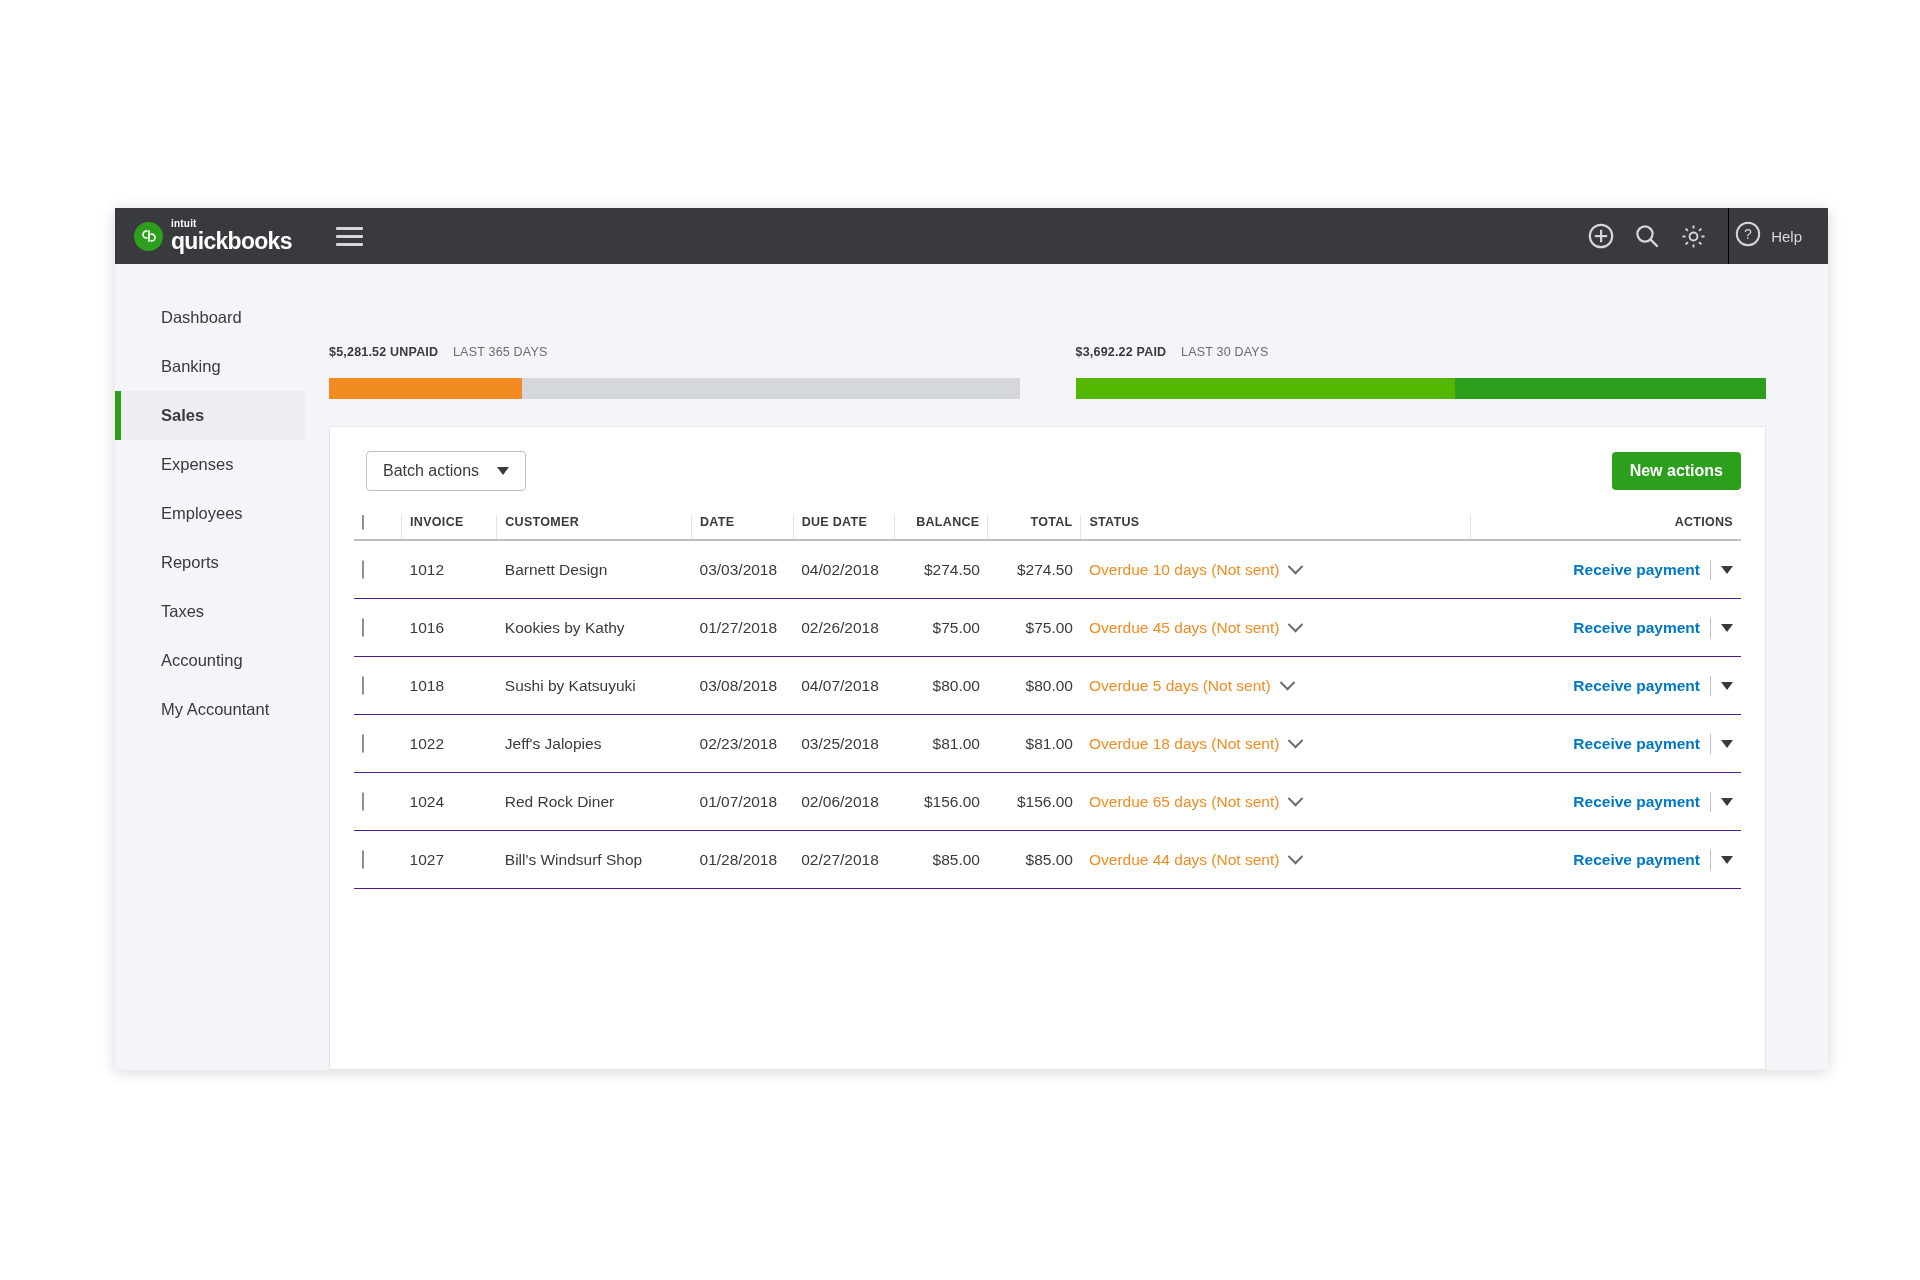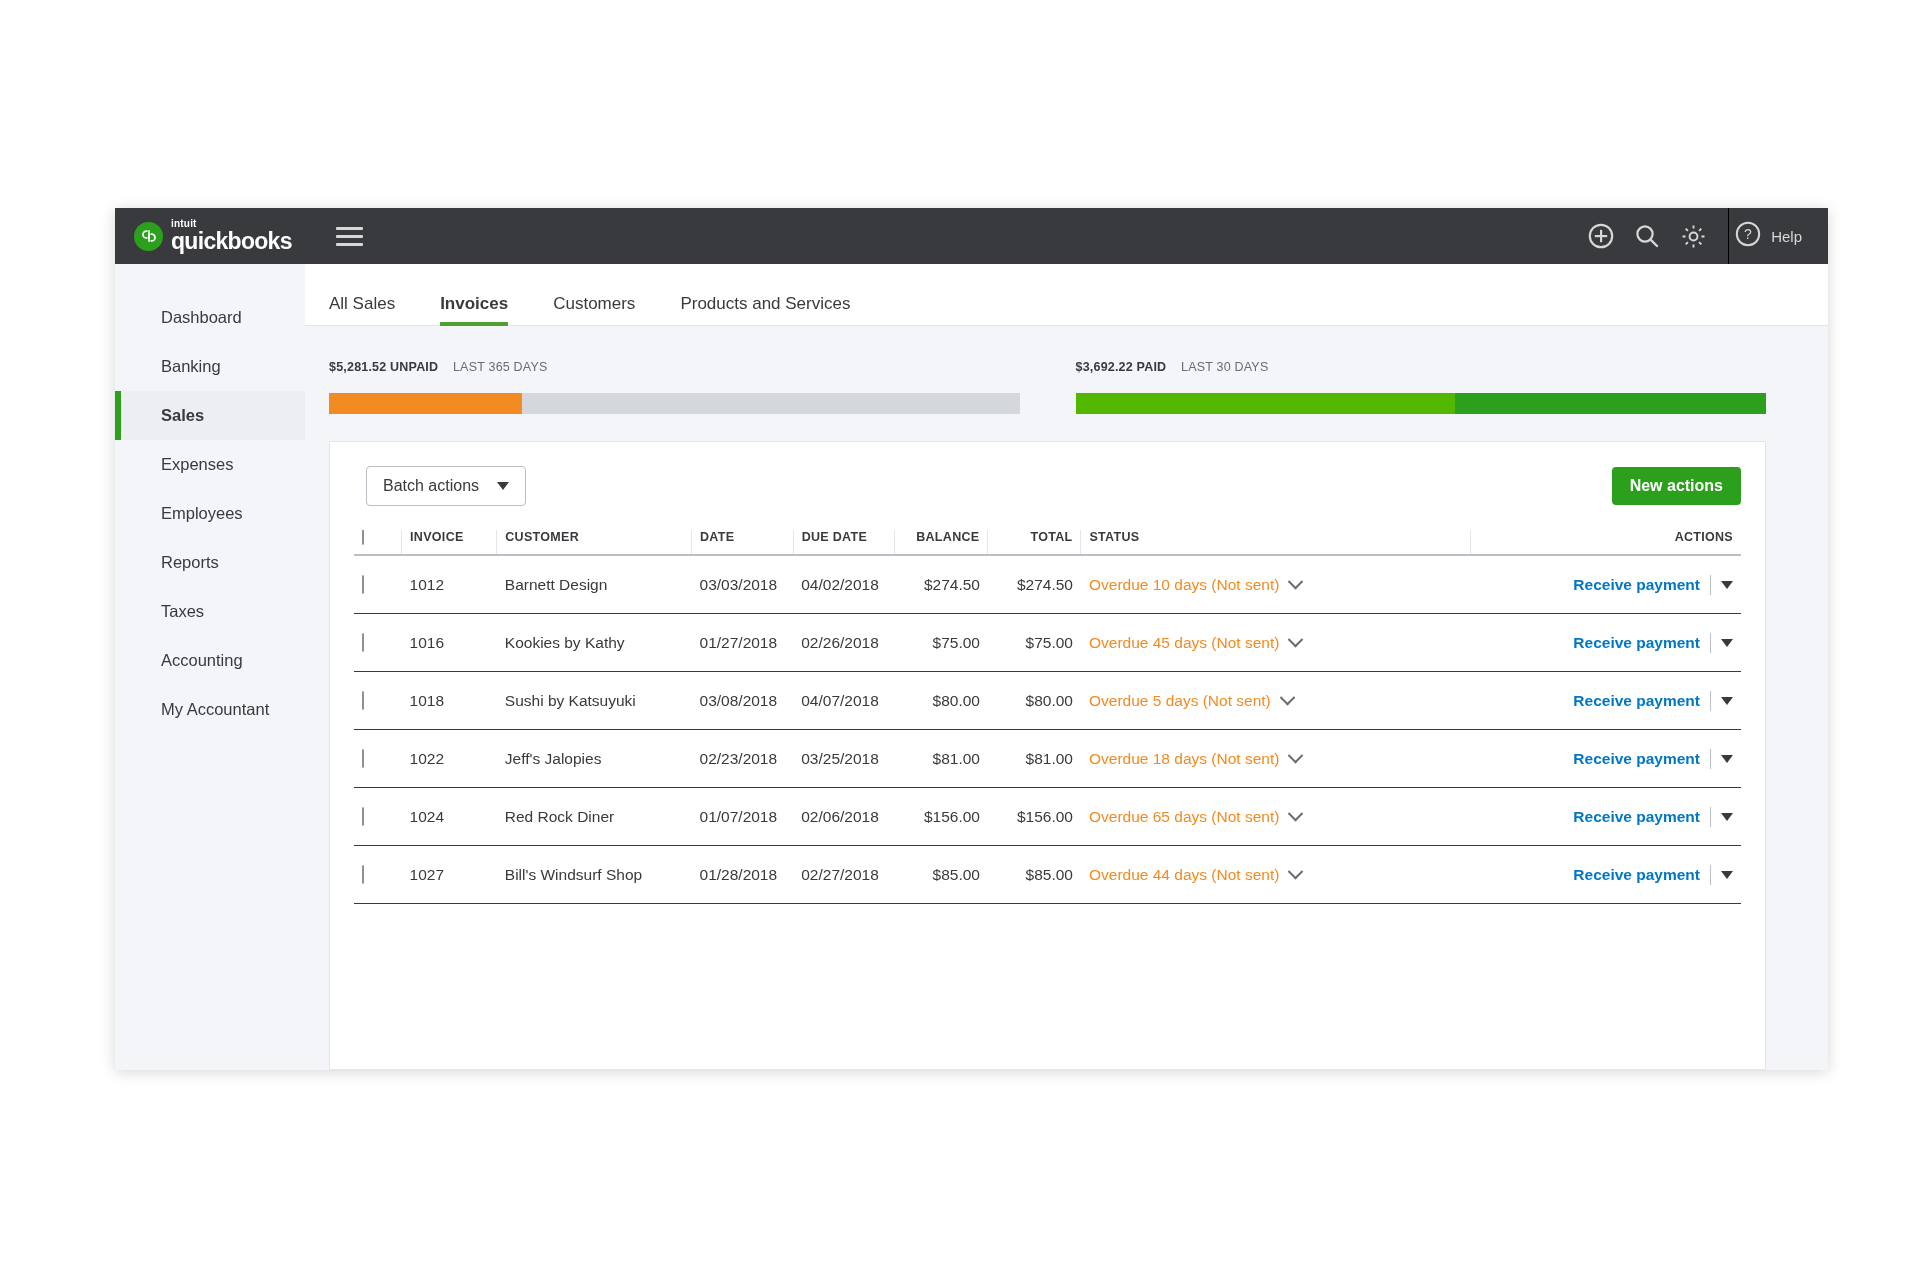--- a/index.html
+++ b/index.html
@@ -201,20 +201,21 @@
     padding: 34px 62px 0 24px;
     gap: 56px;
     flex: none;
   }
   .summary-col { flex: 1; min-width: 0; }
   .sum-head {
     font-size: 12.5px;
     letter-spacing: 0.2px;
     margin-bottom: 15px;
     white-space: nowrap;
+    margin-top: 47px;
   }
   .sum-head .amt { font-weight: bold; color: #393a3d; }
   .sum-head .period { color: #6b6c72; margin-left: 11px; }
 
   .sum-figures {
     display: flex;
     justify-content: space-between;
     align-items: flex-start;
   }
   .fig { line-height: 1; }
@@ -481,26 +482,20 @@
         <div class="nav-item">
             <span>Accounting</span>
           </div>
         <div class="nav-item">
             <span>My Accountant</span>
           </div>
       </div>
 
       <div class="main">
 
-        <div class="tabs-bar">
-          <div class="tab"><span>All Sales</span></div>
-          <div class="tab active"><span>Invoices</span></div>
-          <div class="tab"><span>Customers</span></div>
-          <div class="tab"><span>Products and Services</span></div>
-        </div>
 
         <div class="summary">
 
           <div class="summary-col">
             <div class="sum-head">
               <span class="amt">$5,281.52 UNPAID</span>
               <span class="period">LAST 365 DAYS</span>
             </div>
             <div class="bar">
               <div class="seg" style="width:28%;background:#f28b22;"></div>

